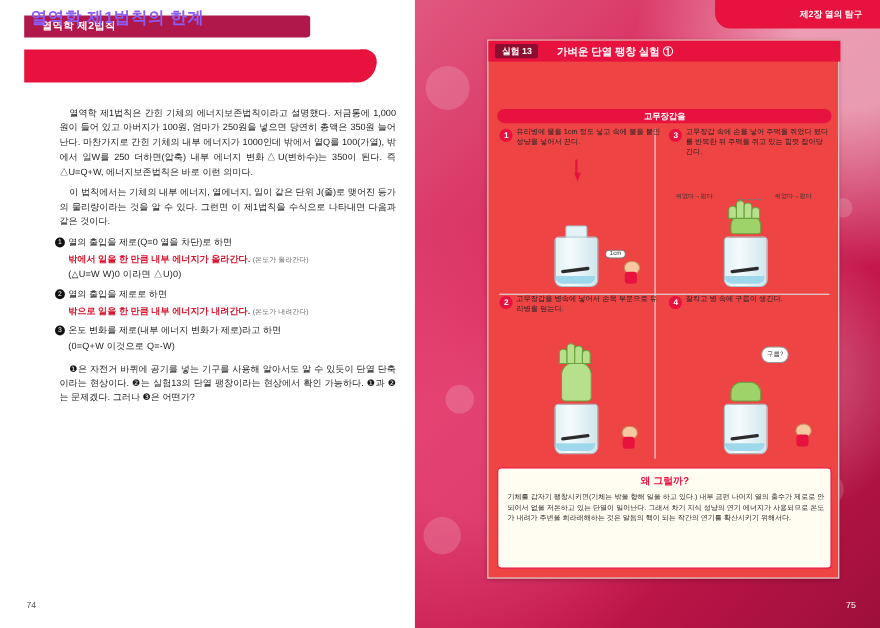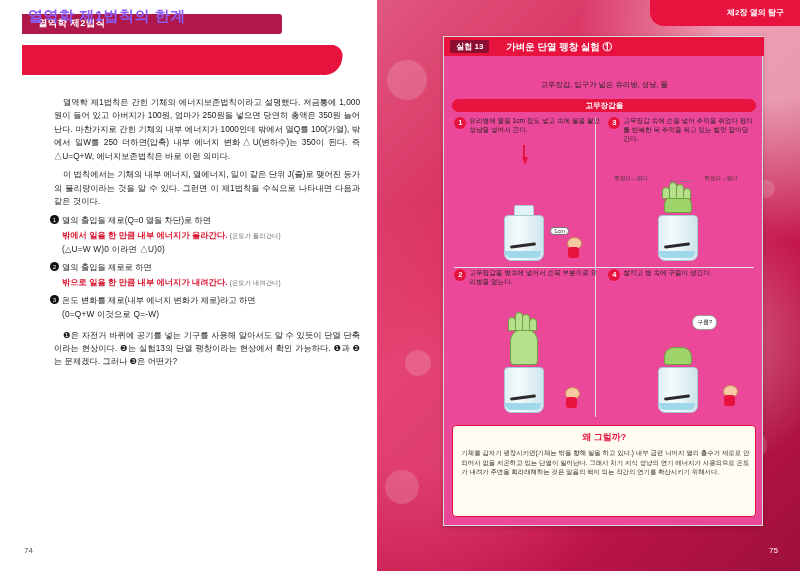--- a/index.html
+++ b/index.html
@@ -165,21 +165,21 @@
     color: #ffffff;
     font-size: 8px;
     font-weight: bold;
   }
   .card {
     position: absolute;
     top: 36px;
     left: 66px;
     width: 320px;
     height: 490px;
-    background: #ec4899;
+    background: #ef4444;
     border: 1px solid #dcdcdc;
     box-shadow: 0 1px 4px rgba(0,0,0,.25);
     box-sizing: border-box;
   }
   .exp-head {
     position: absolute;
     top: 0; left: 0;
     width: 320px; height: 19px;
     background: #e8123e;
   }
@@ -464,21 +464,20 @@
     </div>
 
     <div class="rp-top-tab"></div>
     <div class="rp-top-tab-text">제2장 열의 탐구</div>
 
     <div class="card">
       <div class="exp-head"></div>
       <div class="exp-badge">실험 13</div>
       <div class="exp-title">가벼운 단열 팽창 실험 ①</div>
 
-      <div class="prep-text">고무장갑, 입구가 넓은 유리병, 성냥, 물</div>
 
       <div class="sec-bar method">고무장갑을</div>
 
       <div class="divider-v"></div>
       <div class="divider-h"></div>
 
       <div class="steps-grid">
 
         <div class="step s1">
           <div class="step-num">1</div>

